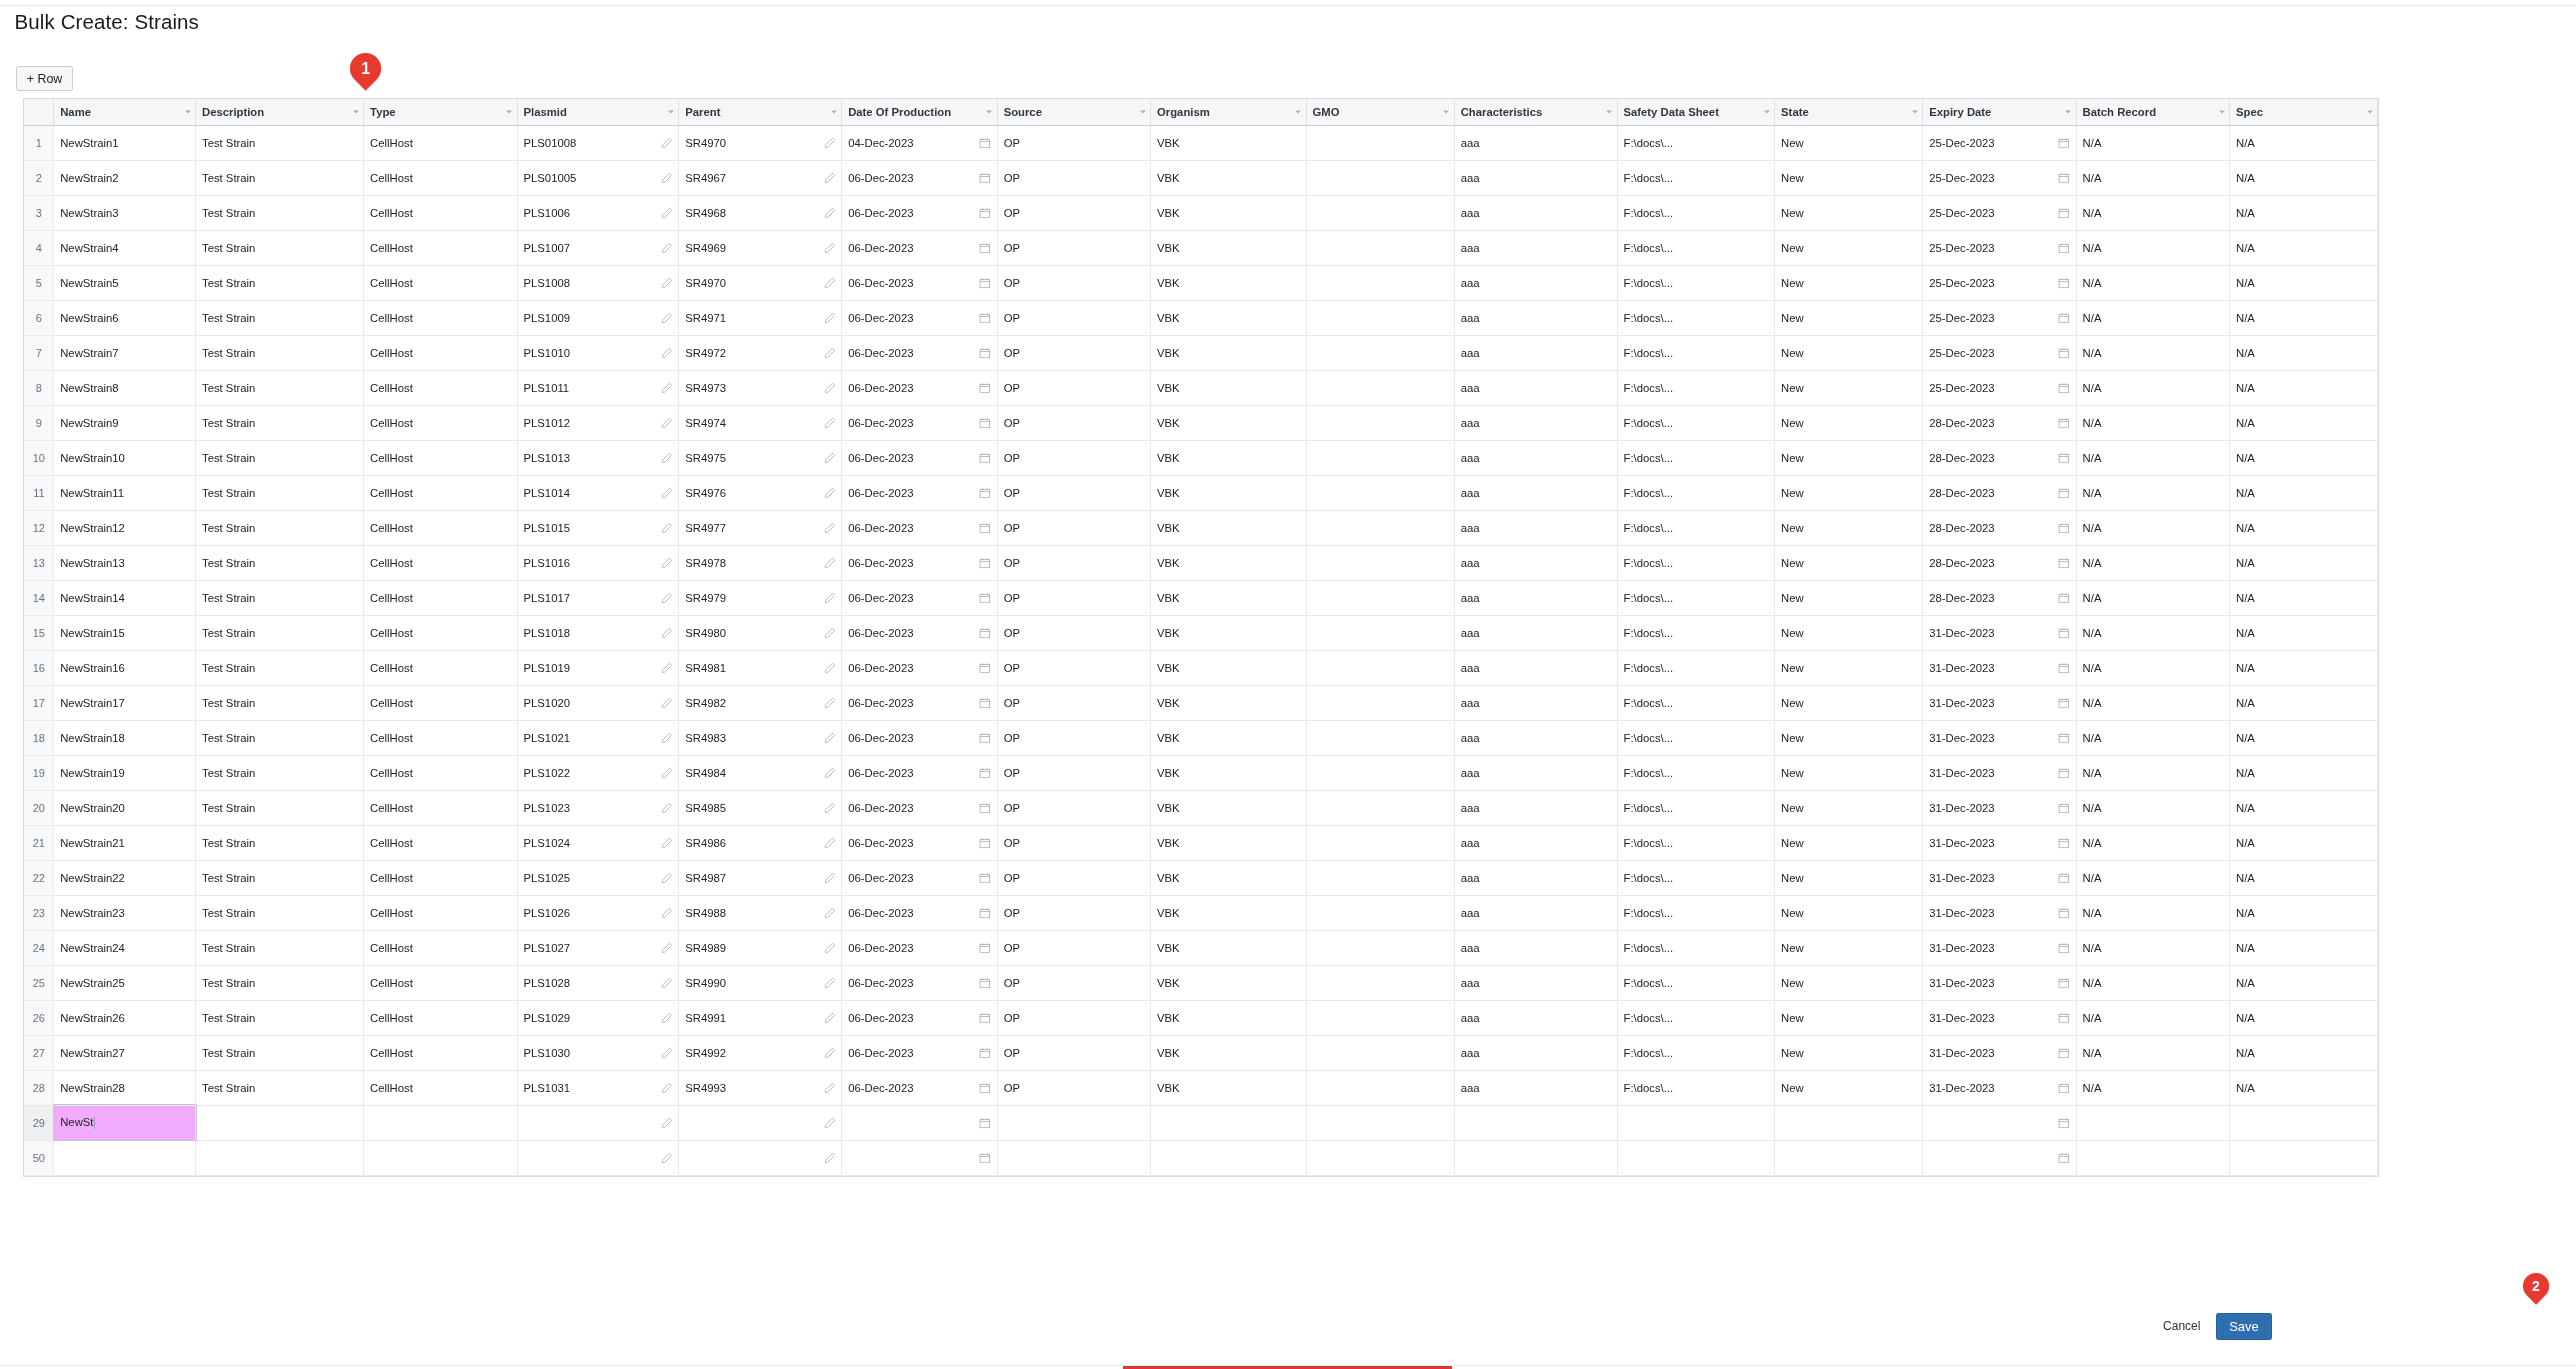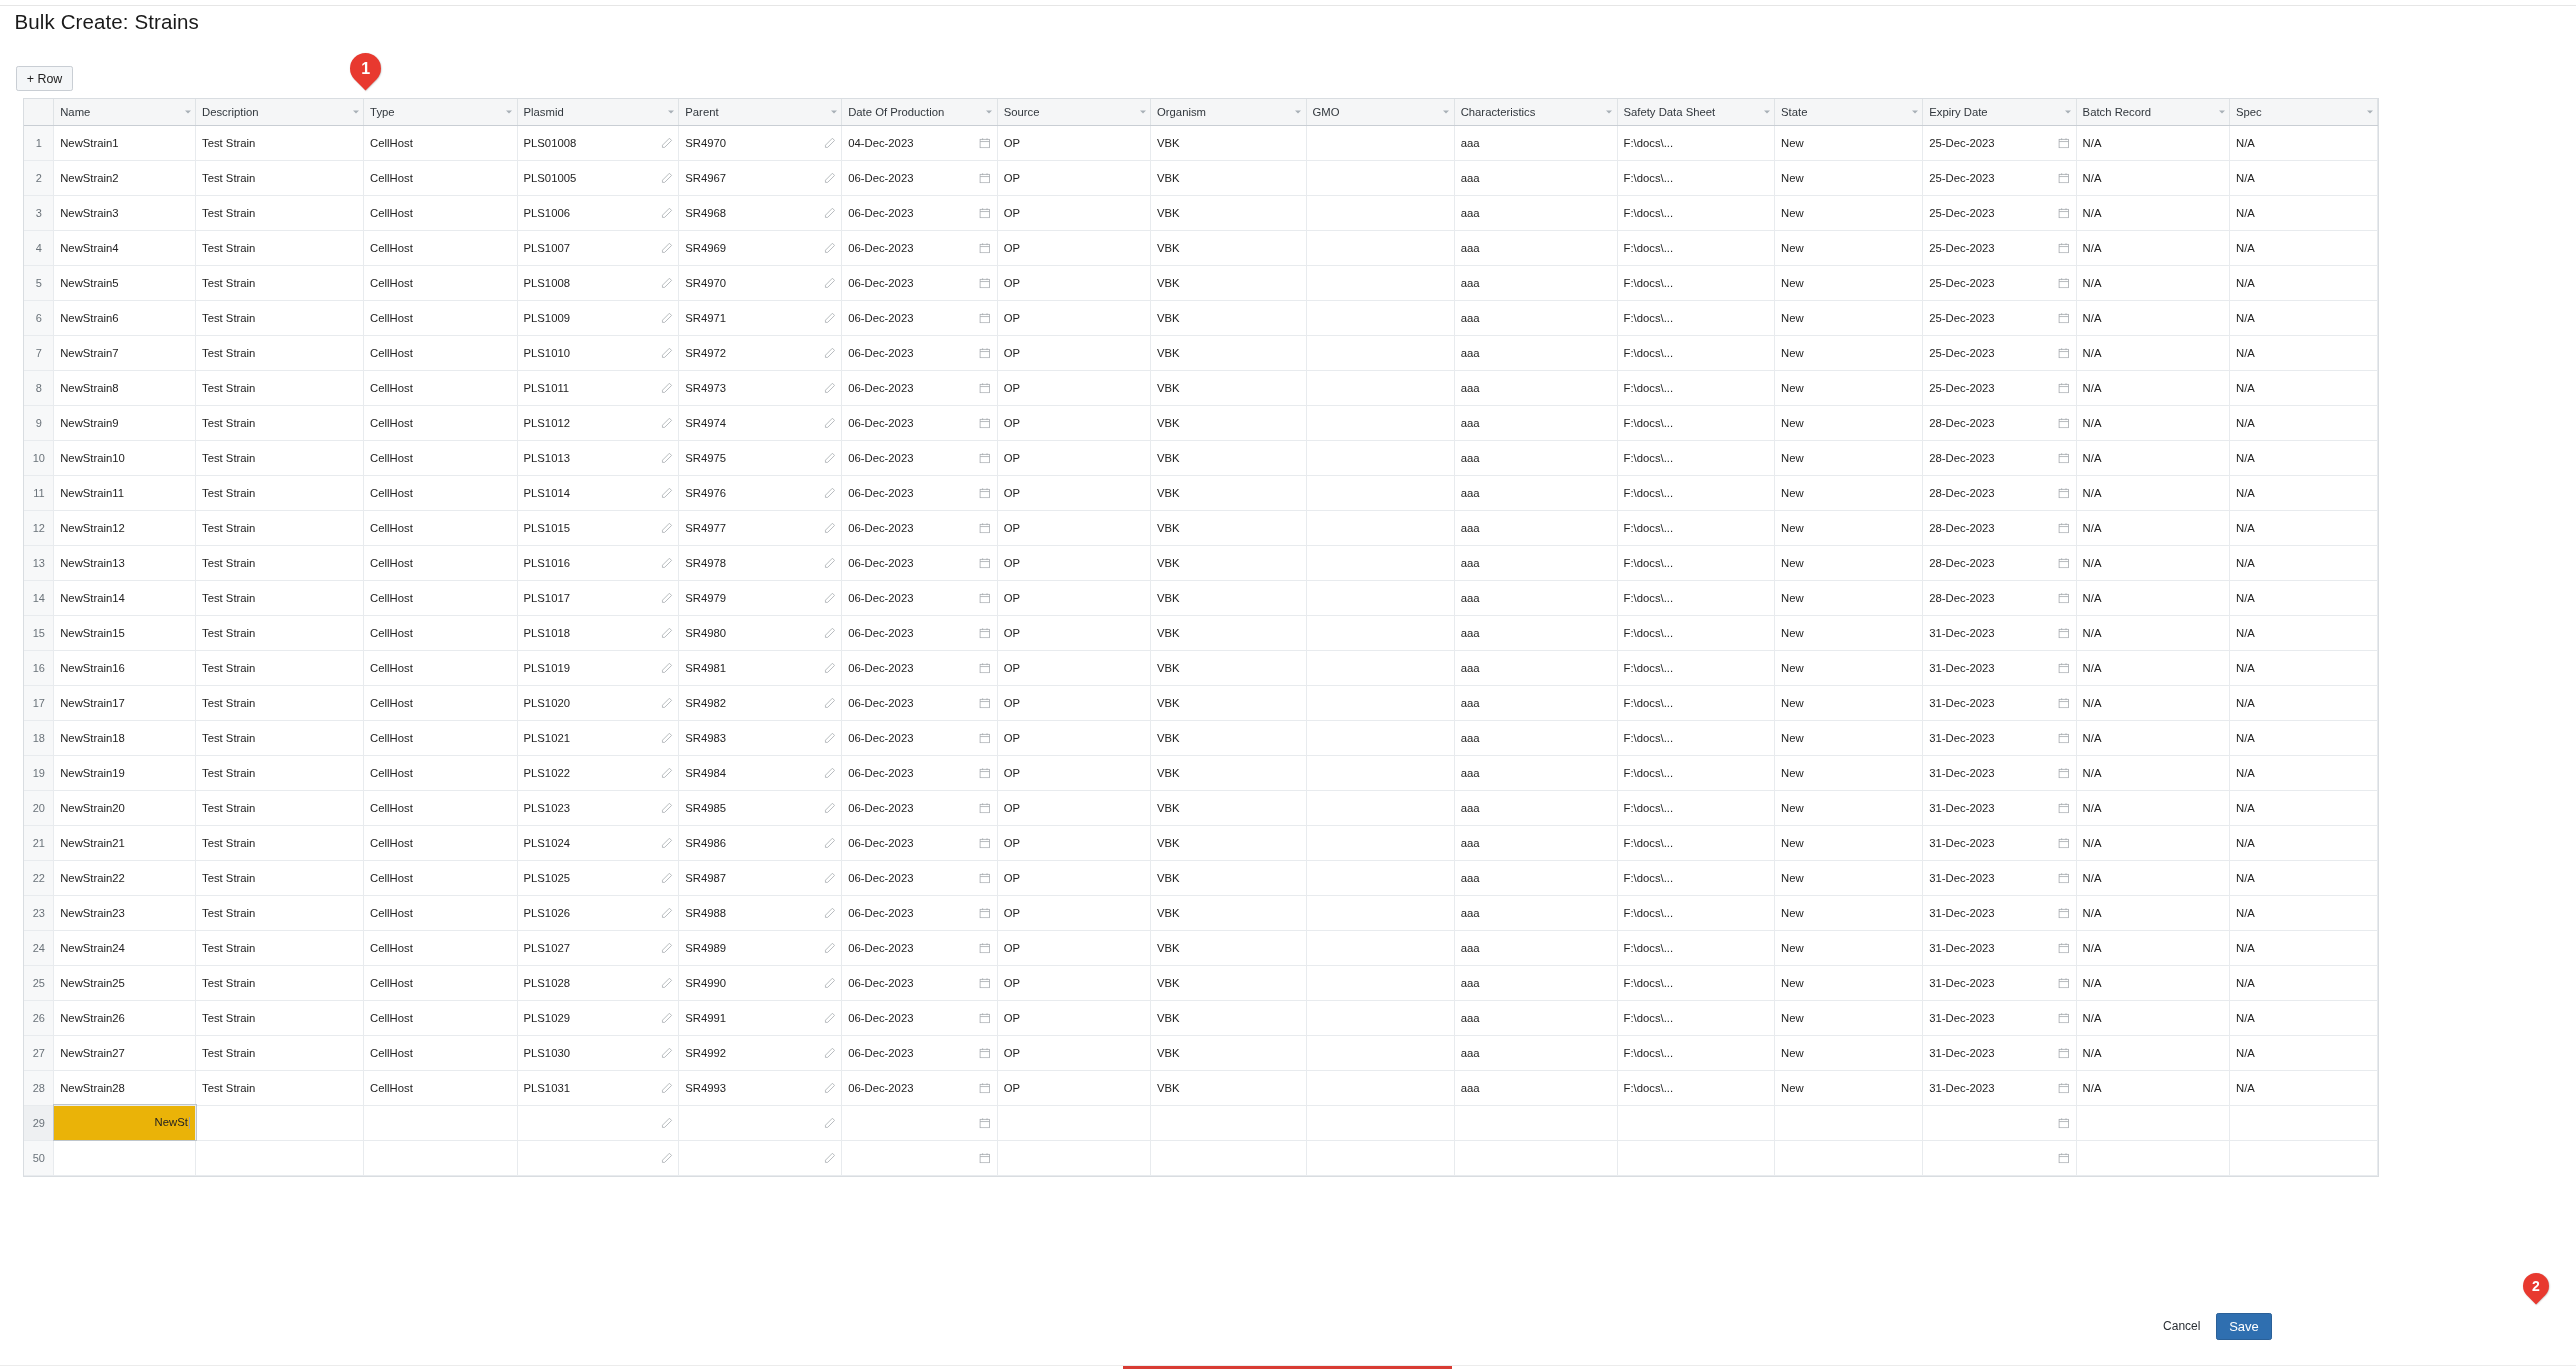--- a/index.html
+++ b/index.html
@@ -76,21 +76,21 @@
     width: 100%;
     table-layout: fixed;
     font-size: 11.3px;
     color: #222;
   }
   table.grid thead th {
     background: #f5f6f7;
     border-right: 0.7px solid #dfe3e6;
     border-bottom: 0.7px solid #c9ced4;
     height: 26px;
-    font-weight: normal;
+    font-weight: bold;
     font-size: 11.3px;
     color: #31373d;
     text-align: left;
     padding: 0 5.9px;
     position: relative;
     white-space: nowrap;
     overflow: hidden;
     margin-top: 12px;
   }
   table.grid thead th .sortdot {
@@ -129,22 +129,21 @@
     opacity: 0.55;
   }
   td .calicon {
     position: absolute; right: 5.9px; top: 50%;
     transform: translateY(-50%);
     width: 11.7px; height: 11.7px;
     opacity: 0.6;
   }
   td.editing-cell {
     outline: 0.7px solid #bfc6cc;
-    background: #eab308;
-    text-align: right;
+    background: #f0abfc;
   }
   .caret {
     display: inline-block;
     width: 0.7px; height: 12.4px;
     background: #9aa2a9;
     vertical-align: middle;
     margin-left: 0.7px;
   }
   
   .footer {

